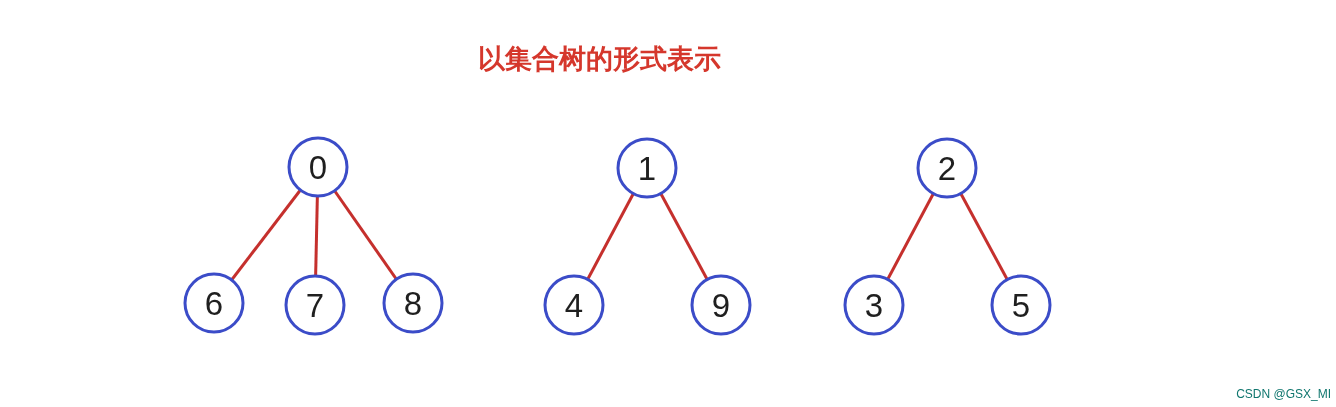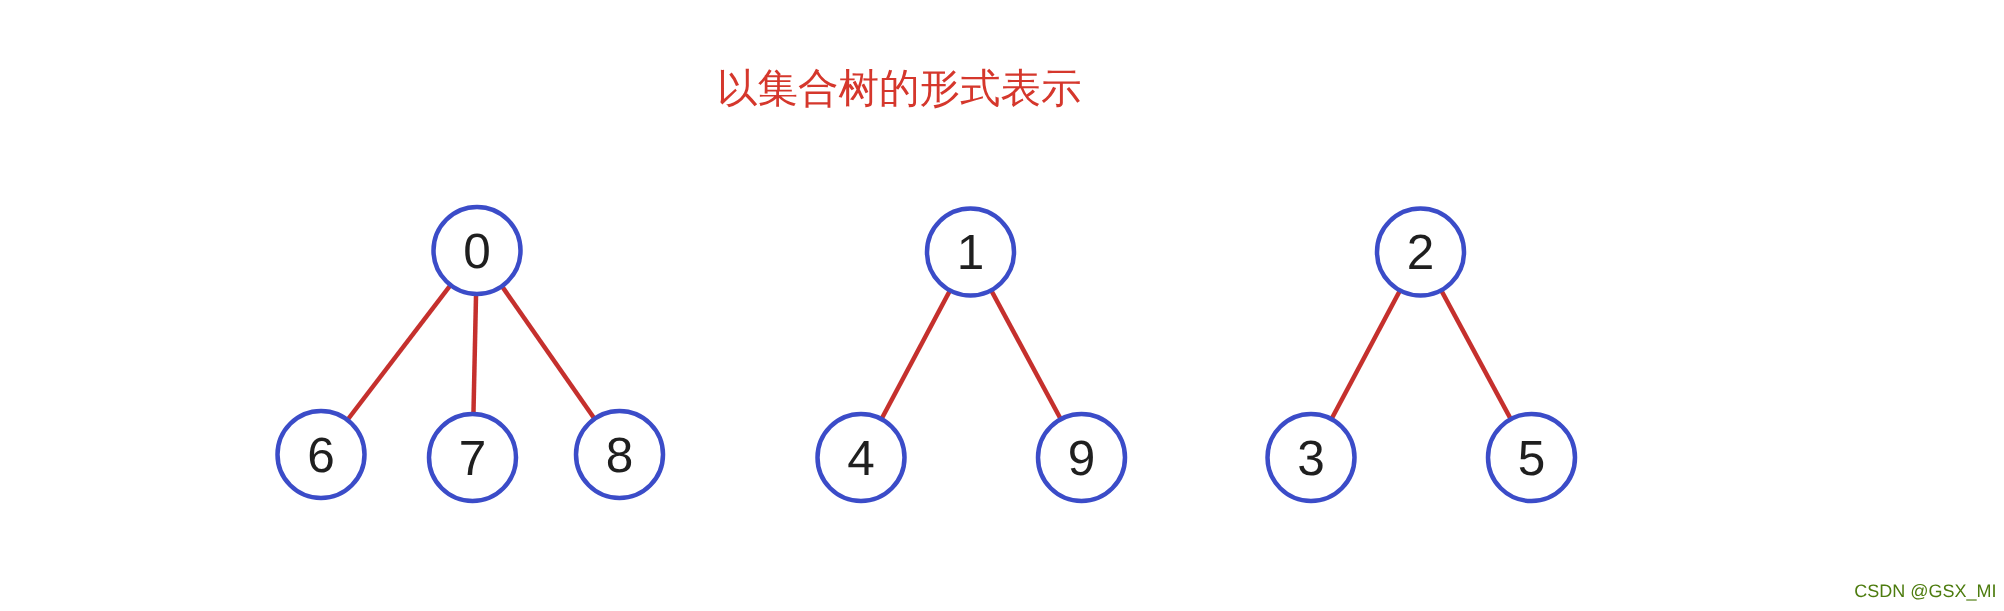--- a/index.html
+++ b/index.html
@@ -14,21 +14,21 @@
     height: 407px;
     background: #ffffff;
     overflow: hidden;
   }
   .title {
     position: absolute;
     left: 478px;
     top: 43px;
     margin: 0;
     font-size: 27px;
-    font-weight: normal;
+    font-weight: bold;
     line-height: 32px;
     letter-spacing: 0px;
     white-space: nowrap;
   }
   .diagram-svg {
     position: absolute;
     left: 0;
     top: 0;
     width: 1336px;
     height: 407px;
@@ -90,14 +90,14 @@
       <g>
         <circle cx="874" cy="305" r="29" fill="#ffffff" stroke="#3b4cc8" stroke-width="3"></circle>
         <text x="874" y="305" dy="0.35em" text-anchor="middle" fill="#1f1f1f" font-size="33" font-family="&quot;Liberation Sans&quot;, sans-serif">3</text>
       </g>
       <g>
         <circle cx="1021" cy="305" r="29" fill="#ffffff" stroke="#3b4cc8" stroke-width="3"></circle>
         <text x="1021" y="305" dy="0.35em" text-anchor="middle" fill="#1f1f1f" font-size="33" font-family="&quot;Liberation Sans&quot;, sans-serif">5</text>
       </g>
     </svg>
 
-  <div class="watermark" style="color: #4d7c0f;">CSDN @GSX_MI</div>
+  <div class="watermark" style="color: #0f766e;">CSDN @GSX_MI</div>
 </div>
 
 </body></html>

